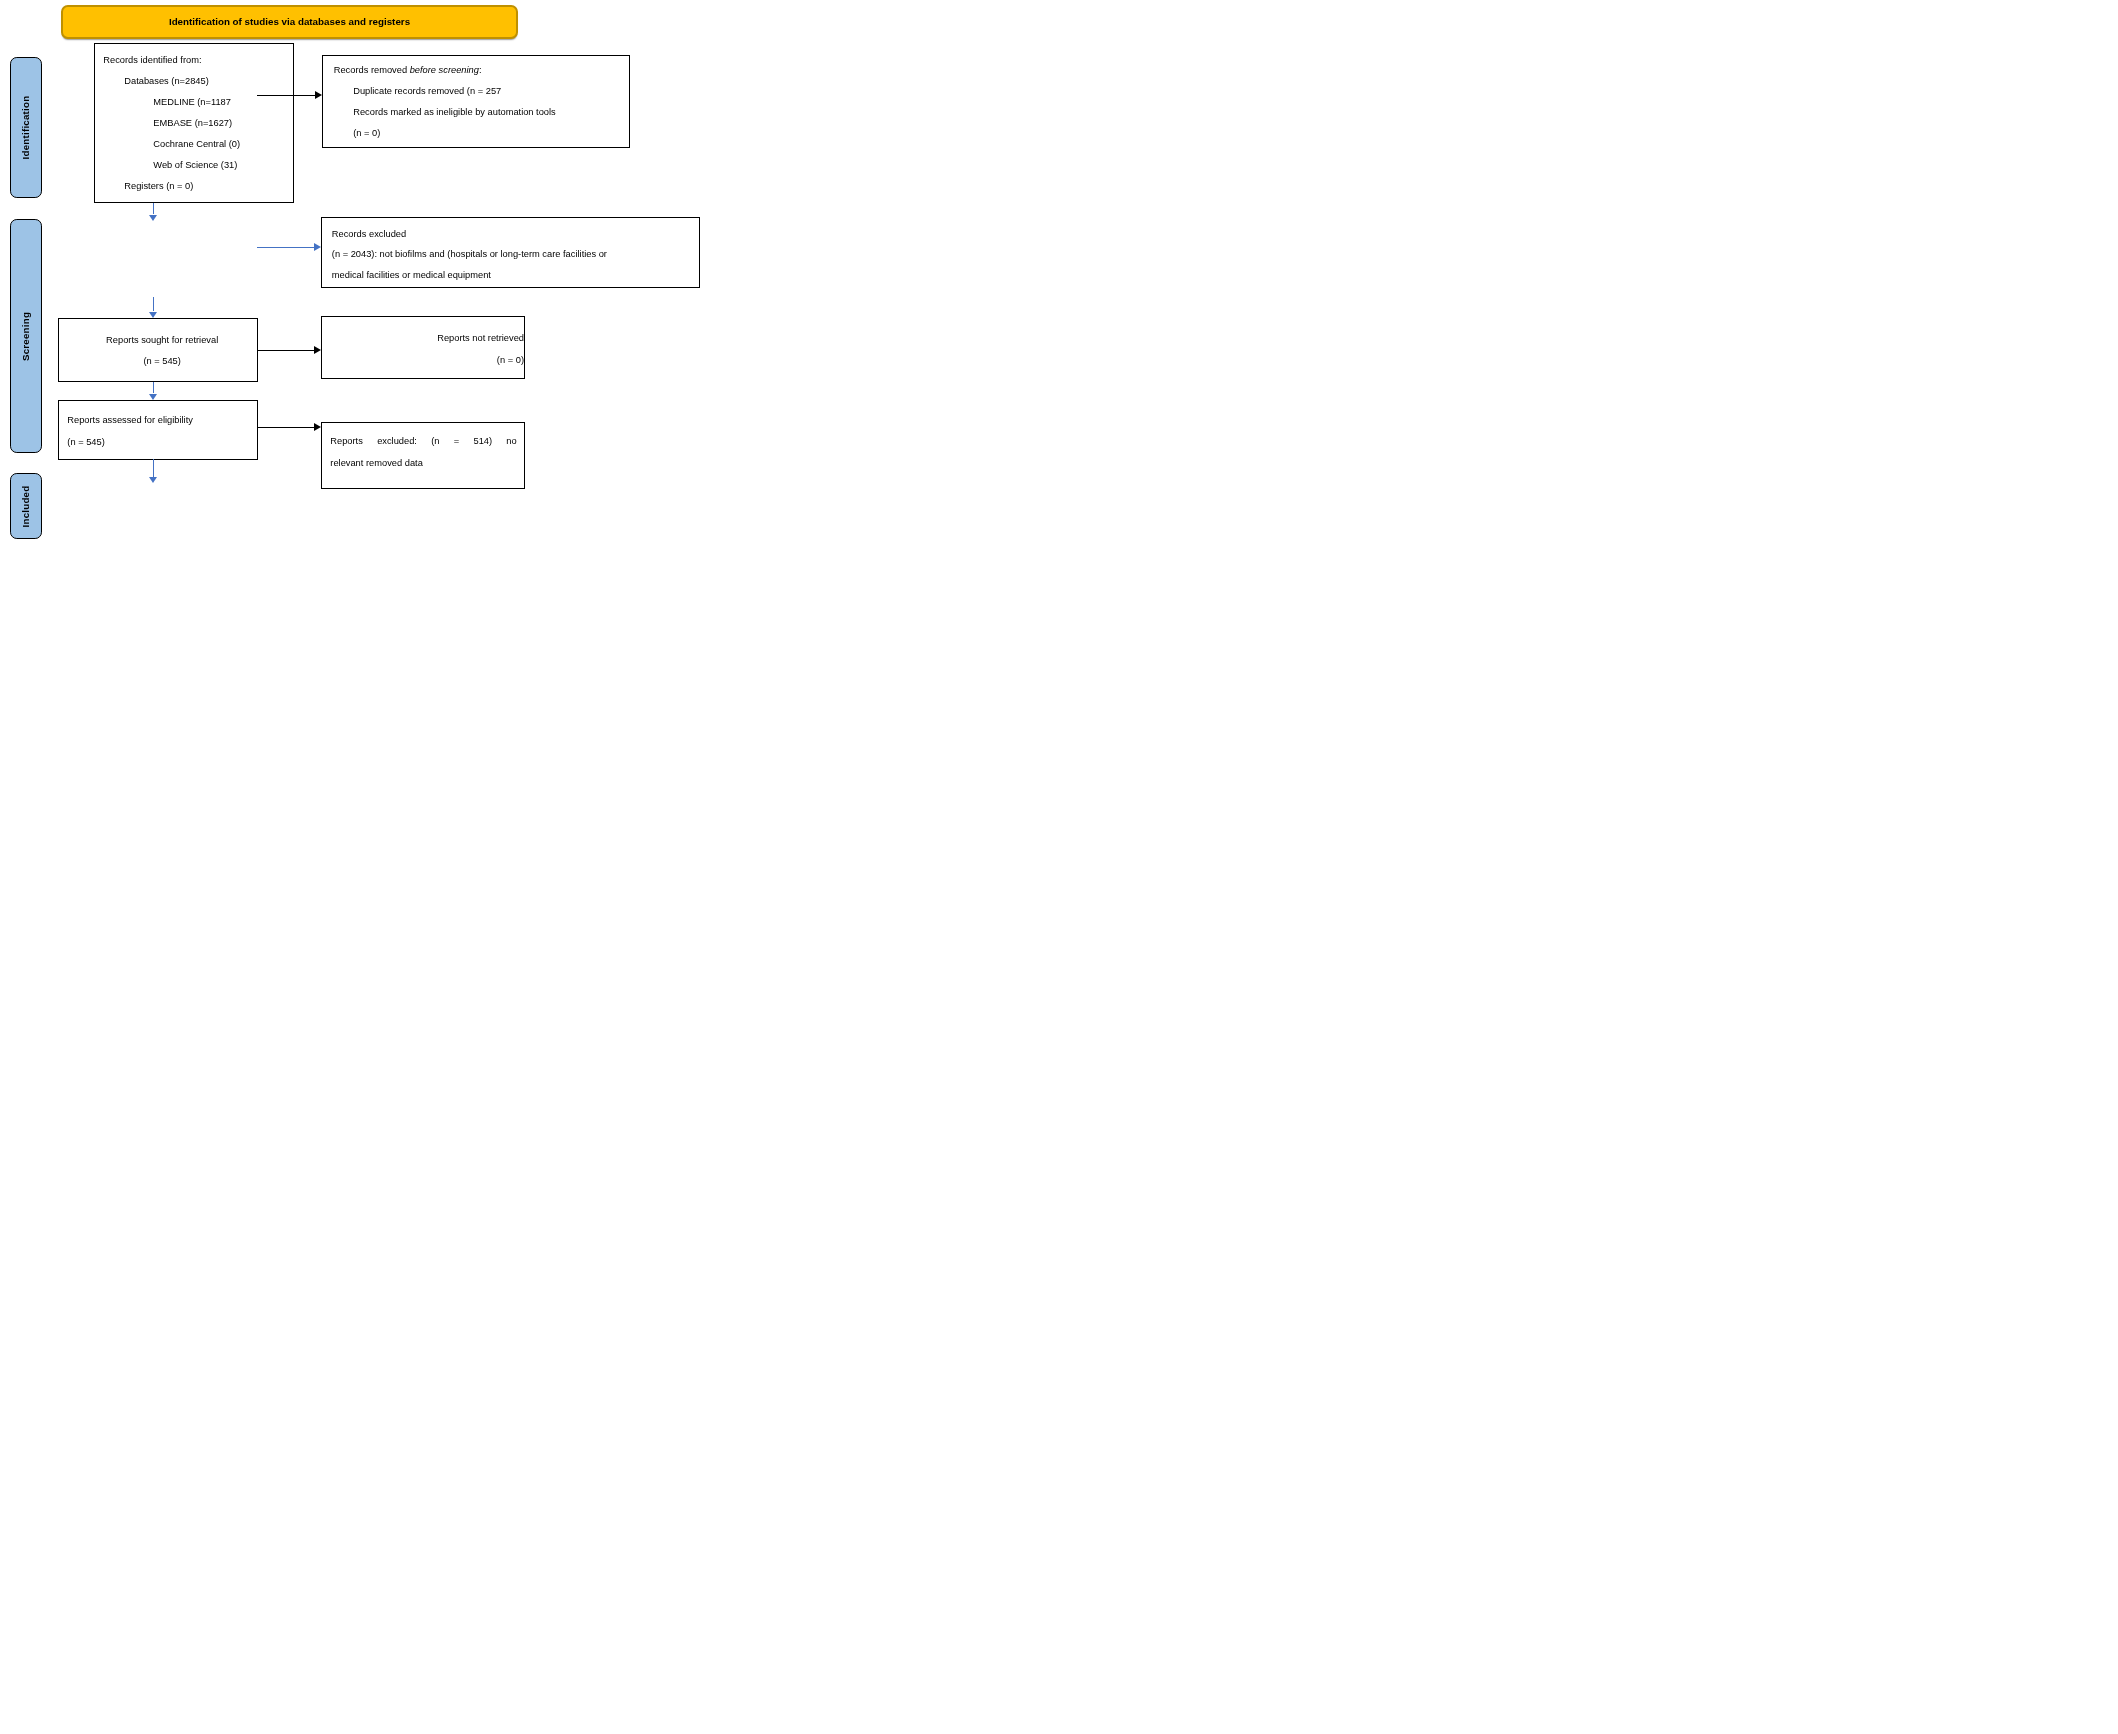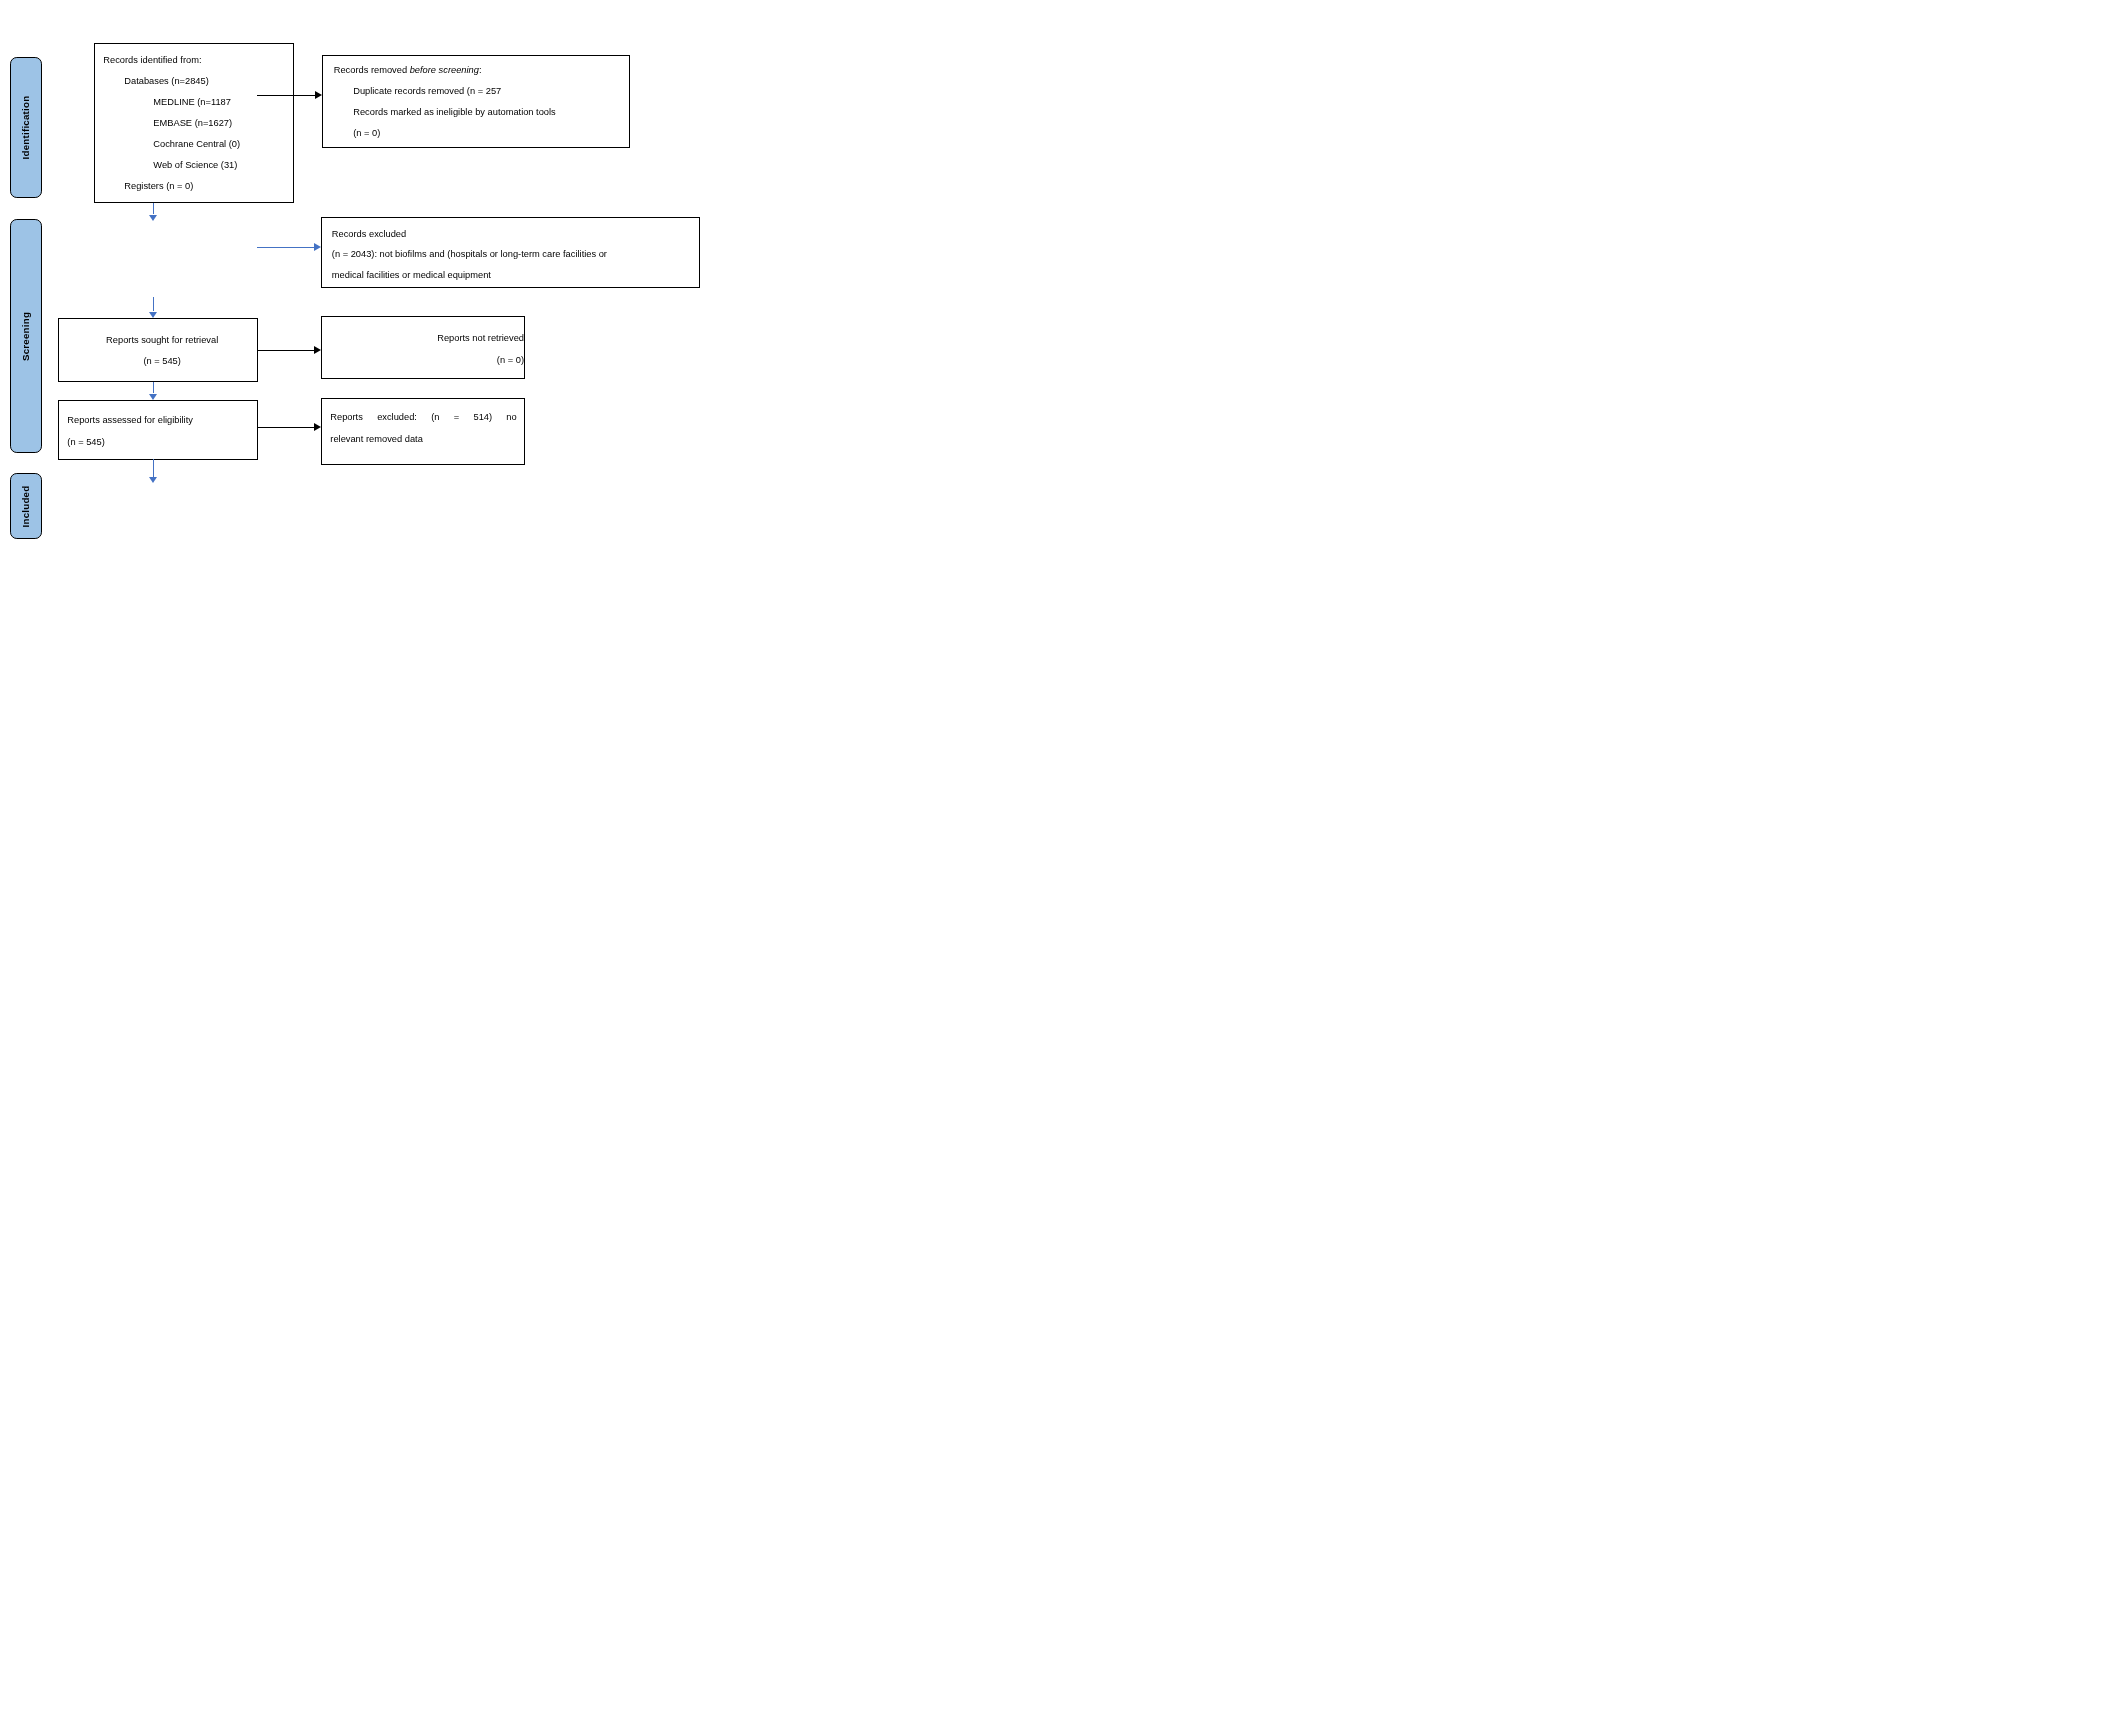--- a/index.html
+++ b/index.html
@@ -47,41 +47,44 @@
   #bx-a{padding:5.9px 0 0 8.3px;}
   #bx-a .i1{padding-left:21px;}
   #bx-a .i2{padding-left:50px;}
   #bx-b{padding:3.9px 0 0 10.7px;}
   #bx-b .ind{padding-left:19.5px;}
   #bx-c{padding:13px 0 0 8.3px;}  #bx-c .ln{line-height:23px;}
   #bx-d{padding:5.9px 8.8px 0 9.8px;} #bx-d .ln{line-height:20.5px;}
   #bx-e{padding:10.7px 0 0 8.3px;}  #bx-e .ln{line-height:21.5px;}
   #bx-f{padding:9.8px 0 0 8.3px;text-align:right;}  #bx-f .ln{line-height:22px;}
   #bx-g{padding:8.3px 0 0 8.3px;}  #bx-g .ln{line-height:22px;}
-  #bx-h{padding:8.3px 7.3px 0 8.3px;} #bx-h .ln{line-height:21.5px;}
+  #bx-h{padding:8.3px 7.3px 0 8.3px;margin-top:24px;} #bx-h .ln{line-height:21.5px;}
   #bx-i{padding:1px 7.3px 0 8.3px;}  #bx-i .ln{line-height:21.5px;}
   .harrow,.varrow{position:absolute;}
   .shaft{position:absolute;}
   .tip{position:absolute;width:0;height:0;}
   .harrow .shaft{left:0;top:3.9px;height:1.5px;}
   .harrow .tip{right:0;top:0;border-top:4.4px solid transparent;border-bottom:4.4px solid transparent;}
   .varrow .shaft{left:3.9px;top:0;width:1.5px;}
   .varrow .tip{left:0;bottom:0;border-left:4.4px solid transparent;border-right:4.4px solid transparent;}
   .harrow.black .shaft{background:var(--arrow-black,#000);}
   .harrow.black .tip{border-left:7.3px solid var(--arrow-black,#000);}
   .harrow.blue .shaft{background:var(--arrow-blue,#4472C4);}
   .harrow.blue .tip{border-left:7.3px solid var(--arrow-blue,#4472C4);}
   .varrow.blue .shaft{background:var(--arrow-blue,#4472C4);}
   .varrow.blue .tip{border-top:6.8px solid var(--arrow-blue,#4472C4);}
 </style>
 </head>
 <body>
 
 <div class="canvas">
 
+  <div class="banner" style="left:61px;top:4.9px;width:457px;height:34px;">
+    <span>Identification of studies via databases and registers</span>
+  </div>
 
   <div class="stage" style="left:9.8px;top:57px;width:32px;height:141px;">
     <span class="rot">Identification</span>
   </div>
   <div class="stage" style="left:9.8px;top:219px;width:32px;height:234px;">
     <span class="rot">Screening</span>
   </div>
   <div class="stage" style="left:9.8px;top:473px;width:32px;height:66px;">
     <span class="rot">Included</span>
   </div>

